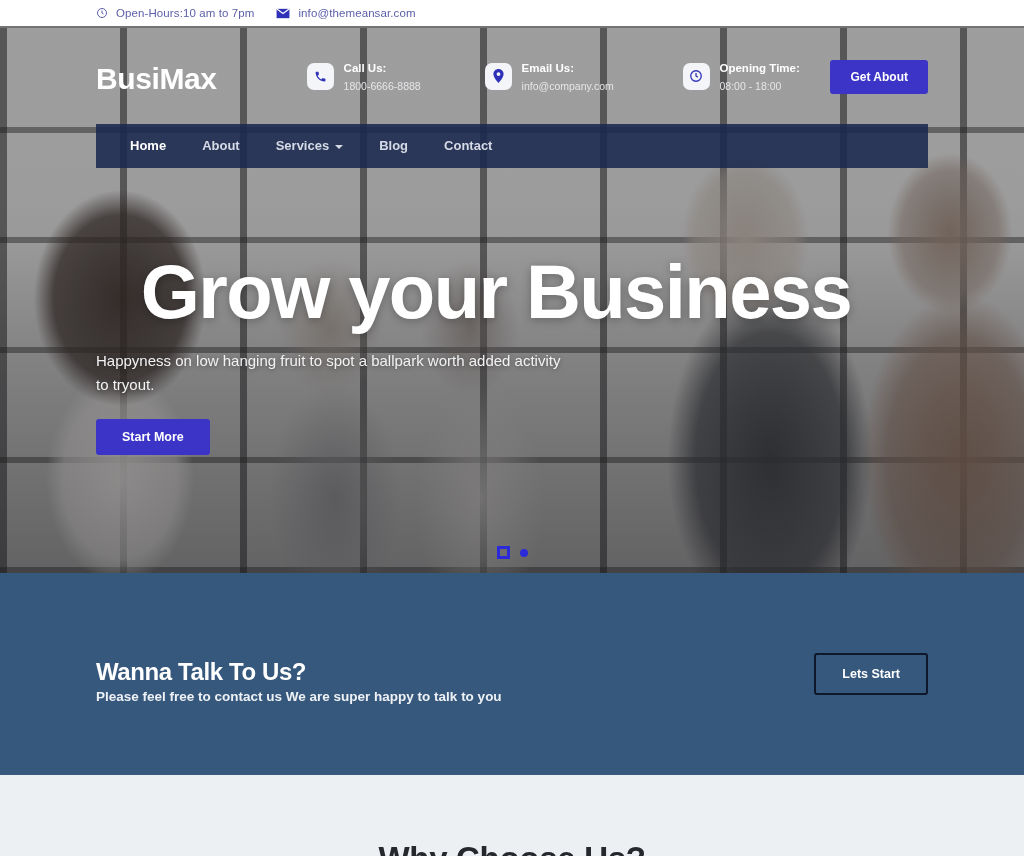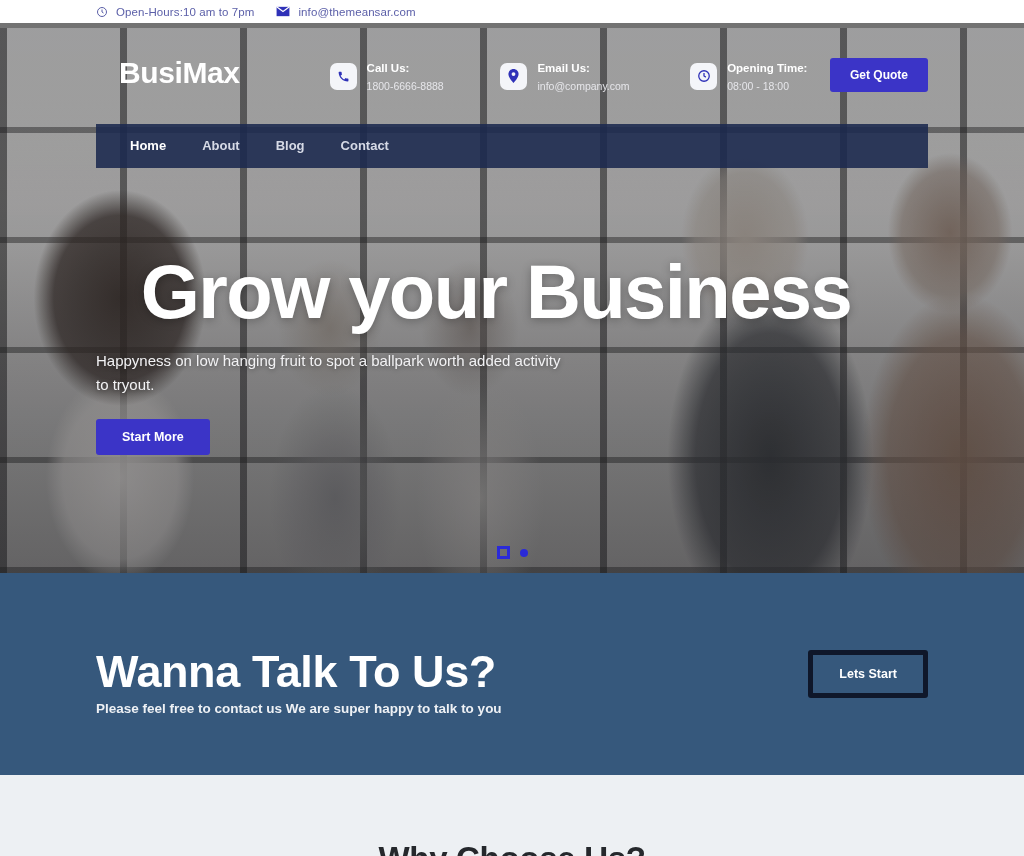--- a/index.html
+++ b/index.html
@@ -8,21 +8,21 @@
     font-family:"Liberation Sans", sans-serif;
     background:#ffffff;
     overflow:hidden;
     -webkit-font-smoothing:antialiased;
   }
 
   
   .topbar{
     height:28px;
     background:#ffffff;
-    border-bottom:5px solid #737373;
+    border-bottom:2px solid #737373;
     display:flex;
     align-items:center;
     padding-left:96px;
     gap:22px;
   }
   .tb-item{ display:flex; align-items:center; gap:8px; }
   .tb-item .label{
     font-size:11.5px;
     color:#5b5fa8;
     letter-spacing:.1px;
@@ -73,22 +73,21 @@
     position:absolute; top:0; left:0; right:0;
     z-index:6;
     height:96px;
     display:flex;
     align-items:center;
   }
   .header-inner{
     width:100%;
     padding:0 96px;
     display:flex;
-    align-items:flex-start;
-    margin-left:23px;
+    align-items:flex-end;
   }
   .logo{
     font-size:30px;
     font-weight:bold;
     color:#ffffff;
     letter-spacing:-.4px;
     line-height:1;
   }
   .contacts{
     display:flex;
@@ -238,37 +237,37 @@
     display:flex;
     align-items:center;
   }
   .cta-inner{
     width:100%;
     padding:0 96px;
     display:flex;
     align-items:center;
   }
   .cta-title{
-    font-size:45px;
+    font-size:24px;
     font-weight:bold;
     color:#ffffff;
     letter-spacing:-.4px;
     line-height:1.15;
     margin-top:14px;
   }
   .cta-sub{
     margin-top:3px;
     font-size:13.5px;
     color:#eef1f5;
     font-weight:bold;
   }
   .cta-btn{
     margin-left:auto;
     background:transparent;
-    border:5px solid #0f172a;
+    border:2px solid #0f172a;
     color:#ffffff;
     font-family:inherit;
     font-size:12.5px;
     font-weight:bold;
     padding:12px 26px;
     border-radius:3px;
     cursor:pointer;
     white-space:nowrap;
   }
 
@@ -359,34 +358,38 @@
             </svg>
           </span>
           <span class="contact-txt">
             <span class="t">Opening Time:</span>
             <span class="v">08:00 - 18:00</span>
           </span>
         </div>
 
       </div>
 
-      <button class="quote-btn">Get Quote</button>
+      <button class="quote-btn">Get About</button>
 
     </div>
   </div>
 
   <div class="navwrap">
     <div class="nav">
       <a href="#" class="active">
         <span>Home</span>
       </a>
       <a href="#">
         <span>About</span>
       </a>
       <a href="#">
+        <span>Services</span>
+        <span class="caret"></span>
+      </a>
+      <a href="#">
         <span>Blog</span>
       </a>
       <a href="#">
         <span>Contact</span>
       </a>
     </div>
   </div>
 
   <div class="hero-copy">
     <div class="hero-title">Grow your Business</div>

